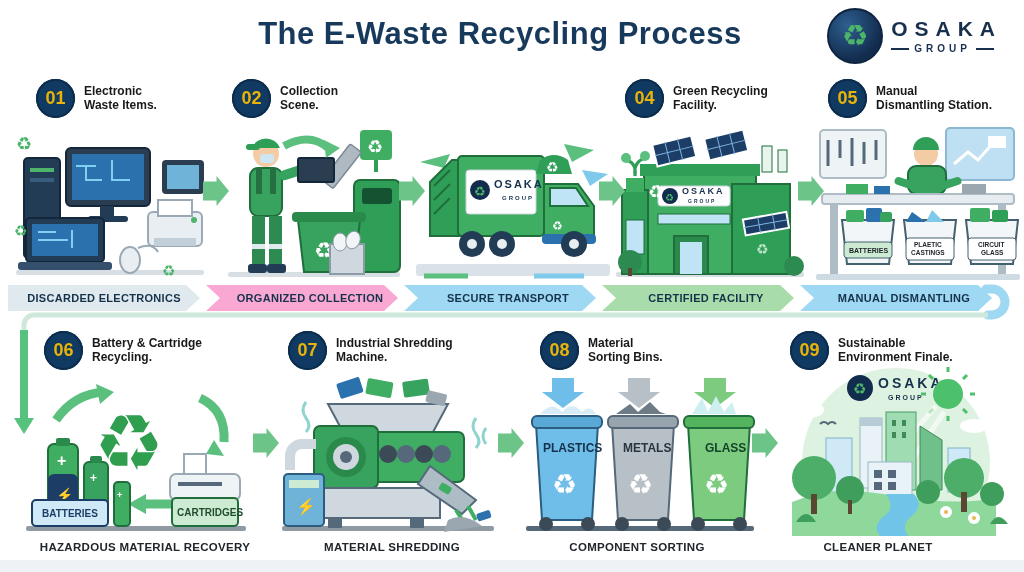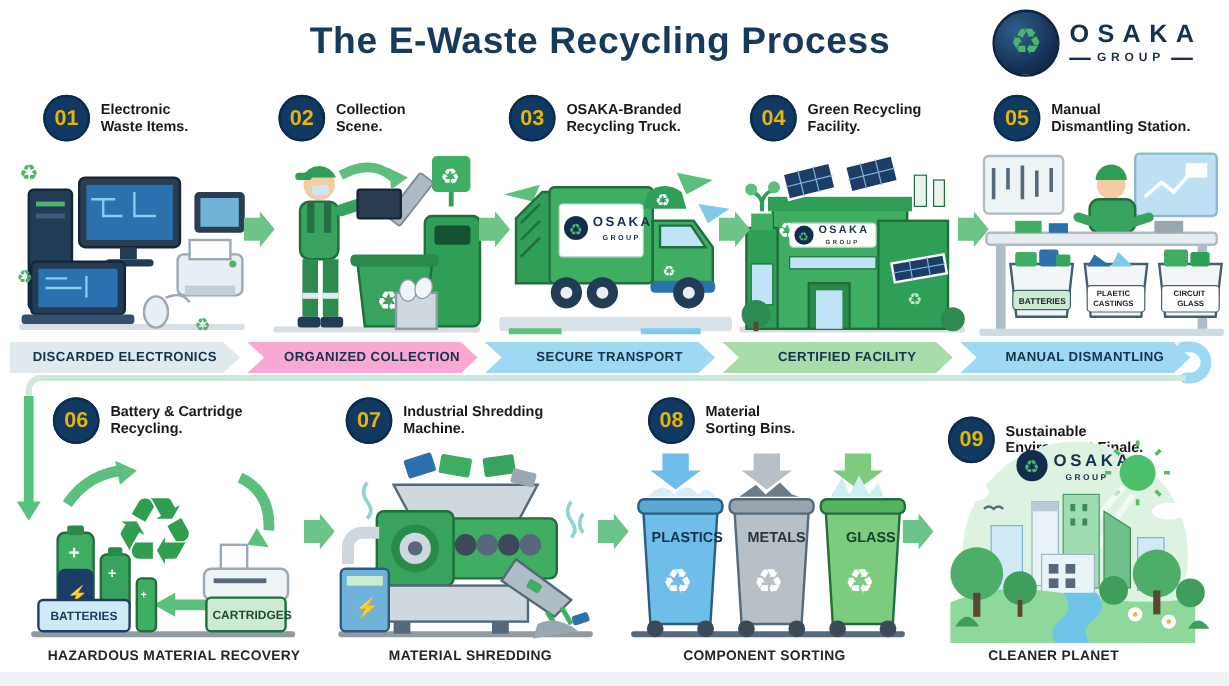--- a/index.html
+++ b/index.html
@@ -66,27 +66,20 @@
       <div>Waste Items.</div>
     </div>
   </div>
   <div class="step" style="left:232px;top:79px;">
     <div class="badge">02</div>
     <div class="step-title">
       <div>Collection</div>
       <div>Scene.</div>
     </div>
   </div>
-  <div class="step" style="left:424px;top:79px;">
-    <div class="badge">03</div>
-    <div class="step-title">
-      <div>OSAKA-Branded</div>
-      <div>Recycling Truck.</div>
-    </div>
-  </div>
   <div class="step" style="left:625px;top:79px;">
     <div class="badge">04</div>
     <div class="step-title">
       <div>Green Recycling</div>
       <div>Facility.</div>
     </div>
   </div>
   <div class="step" style="left:828px;top:79px;">
     <div class="badge">05</div>
     <div class="step-title">
@@ -349,21 +342,21 @@
       <div>Machine.</div>
     </div>
   </div>
   <div class="step" style="left:540px;top:331px;">
     <div class="badge">08</div>
     <div class="step-title">
       <div>Material</div>
       <div>Sorting Bins.</div>
     </div>
   </div>
-  <div class="step" style="left:790px;top:331px;margin-top:16px;">
+  <div class="step" style="left:790px;top:331px;">
     <div class="badge">09</div>
     <div class="step-title">
       <div>Sustainable</div>
       <div>Environment Finale.</div>
     </div>
   </div>
 
   <svg class="illo" style="left:22px;top:378px;" width="228" height="158" viewBox="0 0 228 158">
     <rect x="4" y="148" width="220" height="5" rx="2" fill="#8f9aa2"></rect>
     <text x="72" y="92" font-size="78" fill="#2f9e4f">♻</text>

